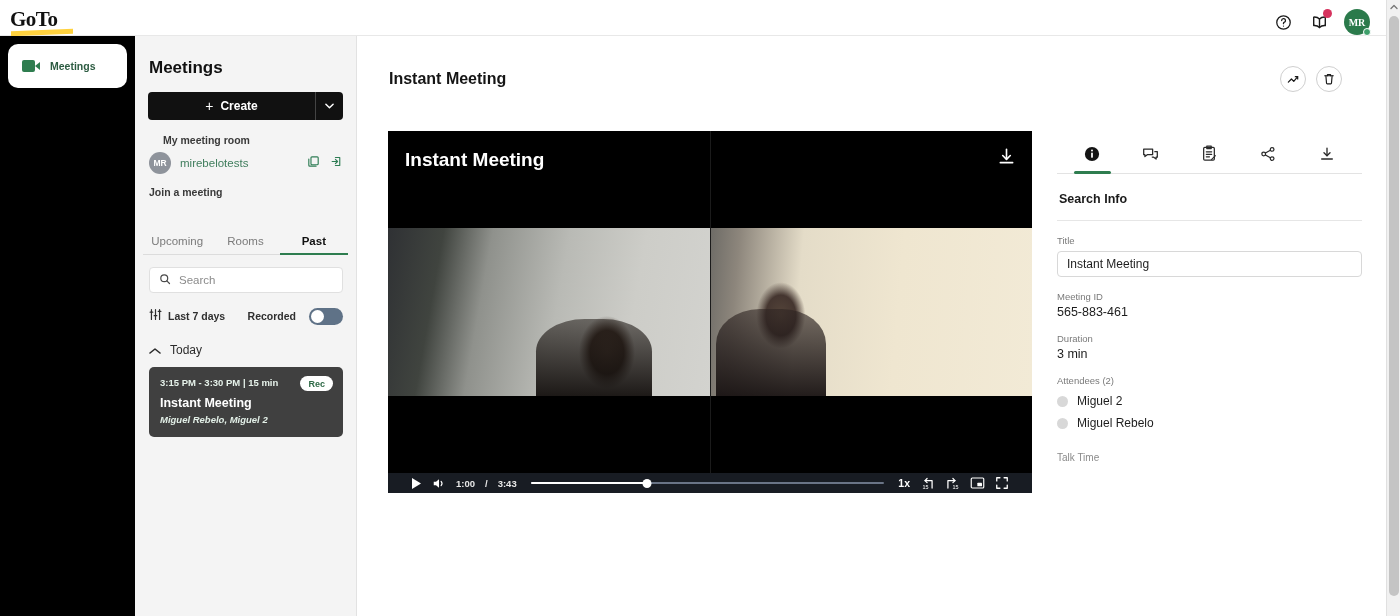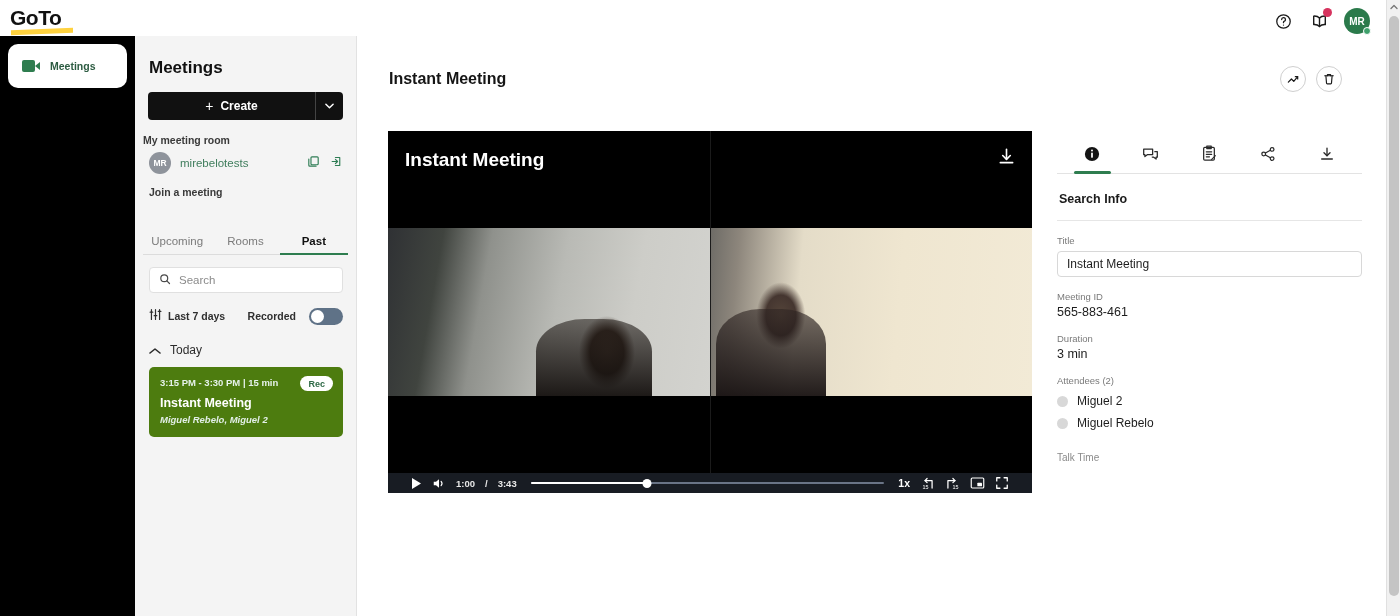--- a/index.html
+++ b/index.html
@@ -6,23 +6,24 @@
   html, body {
     width: 1400px; height: 616px;
     font-family: "Liberation Sans", sans-serif;
     background: #ffffff;
     overflow: hidden;
   }
   #app { position: relative; width: 1400px; height: 616px; }
 
   
   .topbar {
-    position: absolute; top: 8px; left: 0; width: 1386px; height: 36px;
-    background: #ffffff; display: flex; align-items: flex-start;
+    position: absolute; top: 0; left: 0; width: 1386px; height: 36px;
+    background: #ffffff; display: flex; align-items: flex-end;
     border-bottom: 1px solid #e8e8e8;
+    font-family: Liberation Serif, serif;
   }
   .logo { margin-left: 10px; display: flex; flex-direction: column; }
   .logo-text {
     font-size: 21px; font-weight: bold; color: #111; letter-spacing: -0.5px;
     line-height: 20px;
   }
   .logo-underline {
     width: 62px; height: 5px; background: #ffd23f; margin-top: 1px;
     margin-left: 1px; transform: skewY(-2.5deg);
   }
@@ -88,21 +89,21 @@
     font-size: 12px; font-weight: bold; cursor: pointer;
   }
   .create-plus { font-size: 14px; font-weight: normal; }
   .create-caret {
     width: 28px; background: #111; color: #fff; border-radius: 0 4px 4px 0;
     border-left: 1px solid #444; display: flex; align-items: center;
     justify-content: center; font-size: 9px; cursor: pointer;
   }
   .mini-label {
     font-size: 10.5px; font-weight: bold; color: #3a3a3a;
-    margin: 14px 0 0 8px;
+    margin: 14px 0 0 28px;
   }
   .room-row {
     display: flex; align-items: center; margin: 6px 13px 0 14px; gap: 9px;
   }
   .room-avatar {
     width: 22px; height: 22px; border-radius: 50%; background: #8e939b;
     color: #fff; font-size: 8.5px; font-weight: bold;
     display: flex; align-items: center; justify-content: center;
   }
   .room-name { font-size: 11.5px; color: #3f7d5c; cursor: pointer; }
@@ -159,21 +160,21 @@
     background: #fff; border-radius: 50%;
   }
 
   .group-row {
     display: flex; align-items: center; gap: 9px; margin: 16px 0 0 14px;
     cursor: pointer;
   }
   .group-title { font-size: 12px; color: #2b2b2b; }
 
   .meeting-card {
-    margin: 8px 13px 12px 14px; background: #4d7c0f; border-radius: 5px;
+    margin: 8px 13px 12px 14px; background: #404040; border-radius: 5px;
     padding: 10px 11px 12px 11px; cursor: pointer; position: relative;
   }
   .mc-time { font-size: 9.5px; color: #e6f2ea; font-weight: bold; }
   .mc-title { font-size: 12.5px; font-weight: bold; color: #fff; margin-top: 8px; }
   .mc-people { font-size: 9.5px; color: #e2efe7; font-weight: bold; margin-top: 4px; font-style: italic; }
   .rec-badge {
     position: absolute; right: 10px; top: 9px; background: #fff; color: #2f6a47;
     font-size: 9px; font-weight: bold; border-radius: 9px; padding: 2.5px 8px;
   }
 

